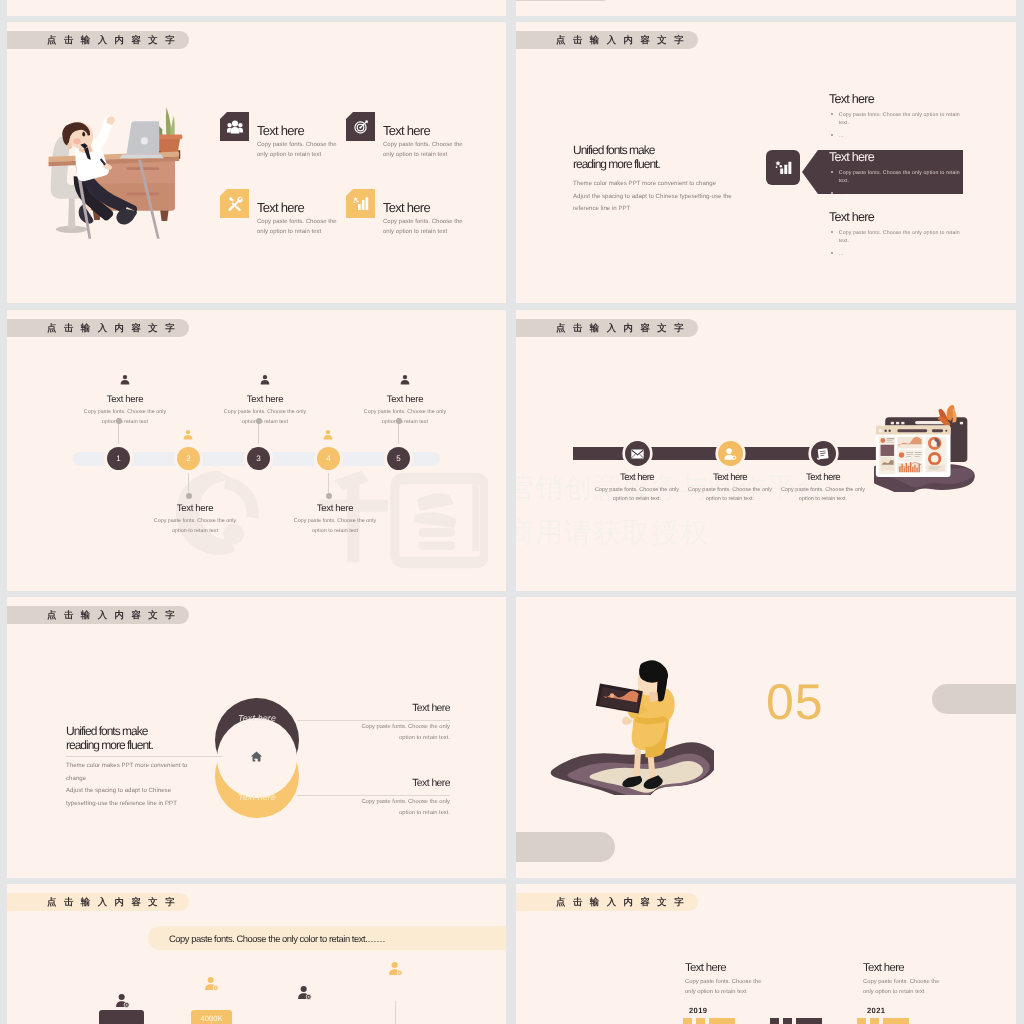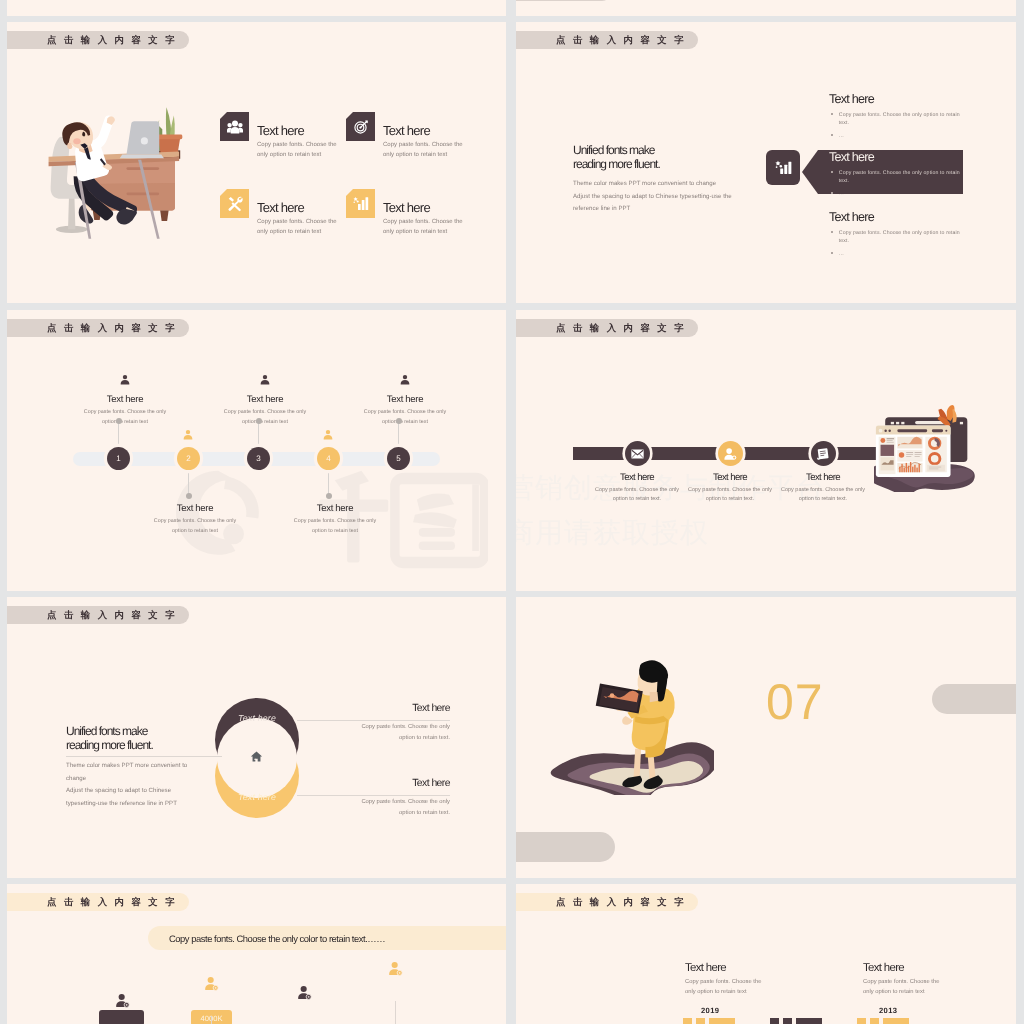--- a/index.html
+++ b/index.html
@@ -111,21 +111,21 @@
                border-top:5px solid currentColor;}
   .s7pin.dark{background:#4C3C42;color:#4C3C42;}
   .s7pin.amber{background:#F6C269;color:#F6C269;}
   .s7pin.amber span{color:#FDF4E3;}
   .s7stem{width:1px;background:#DED6D1;}
 
   
   .s8item{width:120px;}
   .s8item .s8t{font-size:11.4px;color:#2D282A;letter-spacing:-0.65px;}
   .s8item .s8b{font-size:5.8px;color:#8A807D;line-height:1.68;margin-top:4px;width:82px;}
-  .s8item .s8y{font-size:7.6px;color:#2D282A;margin-top:9px;margin-left:16px;letter-spacing:0.4px;font-weight:600;}
+  .s8item .s8y{font-size:7.6px;color:#2D282A;margin-top:9px;margin-left:4px;letter-spacing:0.4px;font-weight:600;}
 </style>
 </head>
 <body>
 
 <div class="grid" data-name="slide-grid">
 
   <div class="slide sl r0" data-name="slide-row0-left"></div>
   <div class="slide sr r0" data-name="slide-row0-right">
     <div class="abs" data-name="row0-right-pill" style="left:0;top:250px;width:94px;height:16px;border-radius:0 8px 8px 0;background:#DCD2CC;"></div>
   </div>
@@ -671,21 +671,21 @@
  <path d="M117 32 l9 0 1 10 -10 2z" fill="#EFCCA8"></path>
 
  <path d="M59 22 l50 9 -5 26 -50 -9z" fill="#2A2024"></path>
  <path d="M62 26 l44 8 -4 21 -44 -8z" fill="#3B2B2F"></path>
  <path d="M66 39 q7 -7 12 -2 q4 4 12 -3 q7 -7 14 0 l-2 10 -39 -7z" fill="#D9825A"></path>
  <circle cx="73" cy="36" r="2.6" fill="#F0A87C"></circle>
 </g>
 </svg>
     </div>
 
-    <div class="abs s6num" data-name="slide-6-number" style="left:250px;top:80px;">07</div>
+    <div class="abs s6num" data-name="slide-6-number" style="left:250px;top:80px;">05</div>
   </div>
 
   <div class="slide sl r4" data-name="slide-7">
     <div class="hdr cream" data-name="slide-7-header" style="width:182px;">
       <span data-name="slide-7-header-text">点 击 输 入 内 容 文 字</span>
     </div>
     <div class="abs s7banner" data-name="slide-7-banner" style="left:141px;top:42px;width:370px;height:24px;">
       <span data-name="slide-7-banner-text">Copy paste fonts. Choose the only color to retain text.……</span>
     </div>
 
@@ -747,21 +747,21 @@
     </div>
 
     <div class="abs s8item" data-name="slide-8-item-1" style="left:169px;top:78px;">
       <div class="s8t" data-name="slide-8-title-1">Text here</div>
       <div class="s8b" data-name="slide-8-body-1">Copy paste fonts. Choose the only option to retain text</div>
       <div class="s8y" data-name="slide-8-year-1">2019</div>
     </div>
     <div class="abs s8item" data-name="slide-8-item-2" style="left:347px;top:78px;">
       <div class="s8t" data-name="slide-8-title-2">Text here</div>
       <div class="s8b" data-name="slide-8-body-2">Copy paste fonts. Choose the only option to retain text</div>
-      <div class="s8y" data-name="slide-8-year-2">2013</div>
+      <div class="s8y" data-name="slide-8-year-2">2021</div>
     </div>
 
     <div class="abs" data-name="slide-8-bar-a1" style="left:167px;top:134px;width:9px;height:8px;background:#F6C269;"></div>
     <div class="abs" data-name="slide-8-bar-a2" style="left:180px;top:134px;width:9px;height:8px;background:#F6C269;"></div>
     <div class="abs" data-name="slide-8-bar-a3" style="left:193px;top:134px;width:26px;height:8px;background:#F6C269;"></div>
     <div class="abs" data-name="slide-8-bar-b1" style="left:254px;top:134px;width:9px;height:8px;background:#4C3C42;"></div>
     <div class="abs" data-name="slide-8-bar-b2" style="left:267px;top:134px;width:9px;height:8px;background:#4C3C42;"></div>
     <div class="abs" data-name="slide-8-bar-b3" style="left:280px;top:134px;width:26px;height:8px;background:#4C3C42;"></div>
     <div class="abs" data-name="slide-8-bar-c1" style="left:341px;top:134px;width:9px;height:8px;background:#F6C269;"></div>
     <div class="abs" data-name="slide-8-bar-c2" style="left:354px;top:134px;width:9px;height:8px;background:#F6C269;"></div>

